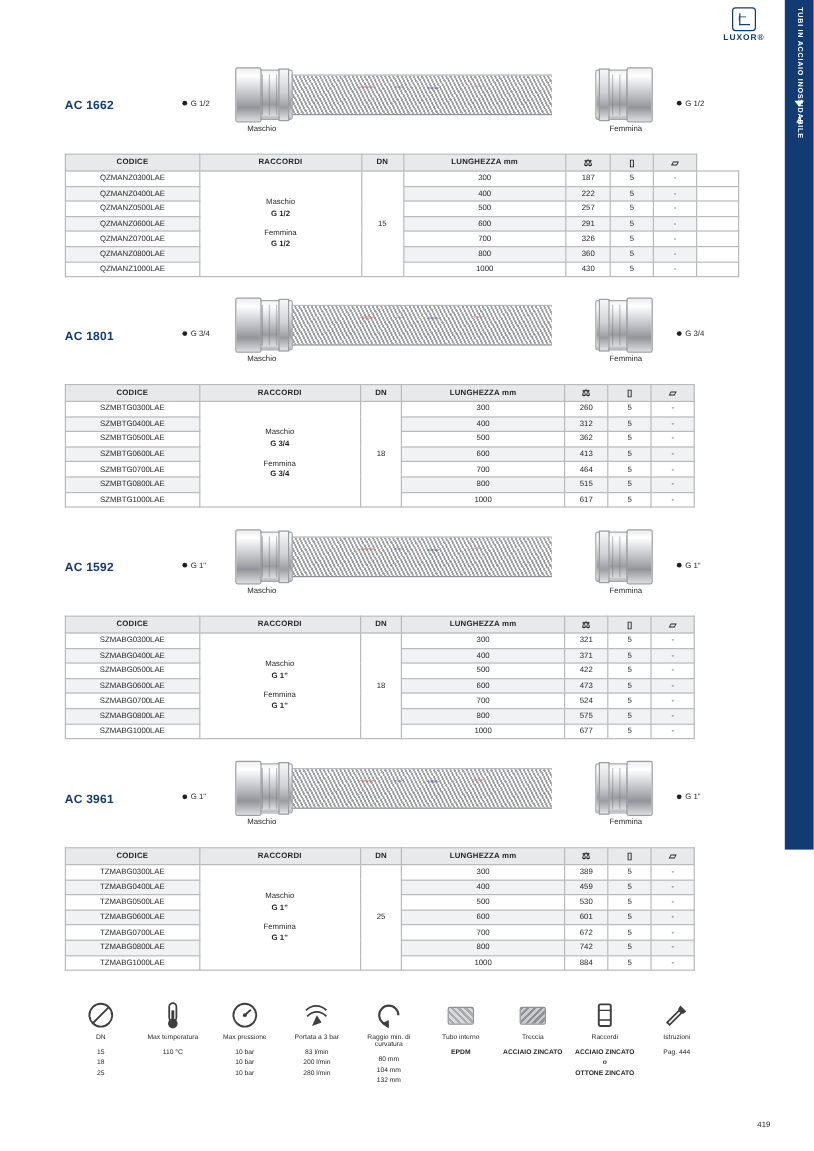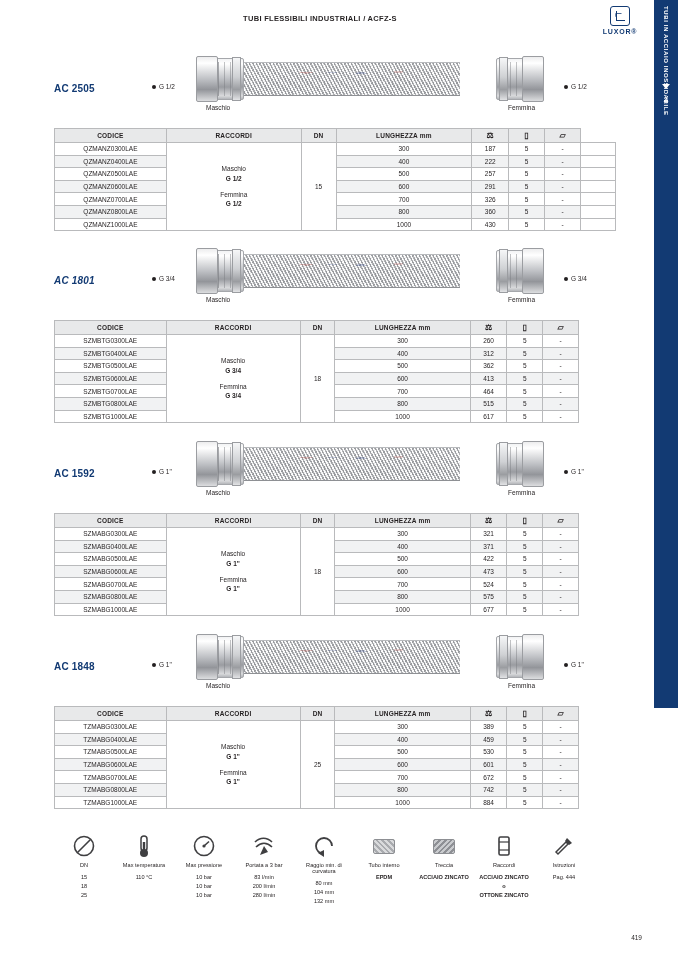--- a/index.html
+++ b/index.html
@@ -176,35 +176,34 @@
     width:22px;height:15px;border:1px solid #8d8f93; border-radius:2px;
     background: repeating-linear-gradient(45deg,#d9dadc 0 2px,#a9abaf 2px 4px);
   }
   .sw.dark { background: repeating-linear-gradient(-45deg,#c9cbce 0 2px,#8e9095 2px 4px); }
 </style>
 </head>
 <body>
 
 <div class="page">
 
-  <div class="doc-title">TUBI FLESSIBILI INDUSTRIALI / ACFZ-S</div>
 
   <div class="logo">
     <div class="mark"></div>
     <div class="word">LUXOR®</div>
   </div>
 
   <div class="side-tab">
     <div class="vtext">TUBI IN ACCIAIO INOSSIDABILE</div>
     <div class="arrow"></div>
     <div class="vnum">4</div>
   </div>
 
   <div class="block" style="top:38px;">
-    <div class="code-label" style="top:45px;">AC 2505</div>
+    <div class="code-label" style="top:45px;">AC 1662</div>
     <div class="conn-left" style="left:152px; top:45px;">
       <span class="dot"></span><span>G 1/2</span>
     </div>
     <div class="conn-right" style="left:564px; top:45px;">
       <span class="dot"></span><span>G 1/2</span>
     </div>
     <div class="hose" style="left:196px; top:18px; width:348px; height:48px;">
       <div class="body"></div>
       <div class="ferrule l"></div>
       <div class="ferrule r"></div>
@@ -302,21 +301,21 @@
         <td class="len">1000</td>
         <td class="n1">430</td>
         <td class="n2">5</td>
         <td class="n3">-</td>
         <td style="border-left:none"></td>
       </tr>
     </tbody>
   </table>
 
   <div class="block" style="top:230px;">
-    <div class="code-label" style="top:45px;font-style:italic;">AC 1801</div>
+    <div class="code-label" style="top:45px;">AC 1801</div>
     <div class="conn-left" style="left:152px; top:45px;">
       <span class="dot"></span><span>G 3/4</span>
     </div>
     <div class="conn-right" style="left:564px; top:45px;">
       <span class="dot"></span><span>G 3/4</span>
     </div>
     <div class="hose" style="left:196px; top:18px; width:348px; height:48px;">
       <div class="body"></div>
       <div class="ferrule l"></div>
       <div class="ferrule r"></div>
@@ -508,21 +507,21 @@
         <td class="codice">SZMABG1000LAE</td>
         <td class="len">1000</td>
         <td class="n1">677</td>
         <td class="n2">5</td>
         <td class="n3">-</td>
       </tr>
     </tbody>
   </table>
 
   <div class="block" style="top:616px;">
-    <div class="code-label" style="top:45px;">AC 1848</div>
+    <div class="code-label" style="top:45px;">AC 3961</div>
     <div class="conn-left" style="left:152px; top:45px;">
       <span class="dot"></span><span>G 1"</span>
     </div>
     <div class="conn-right" style="left:564px; top:45px;">
       <span class="dot"></span><span>G 1"</span>
     </div>
     <div class="hose" style="left:196px; top:18px; width:348px; height:48px;">
       <div class="body"></div>
       <div class="ferrule l"></div>
       <div class="ferrule r"></div>

